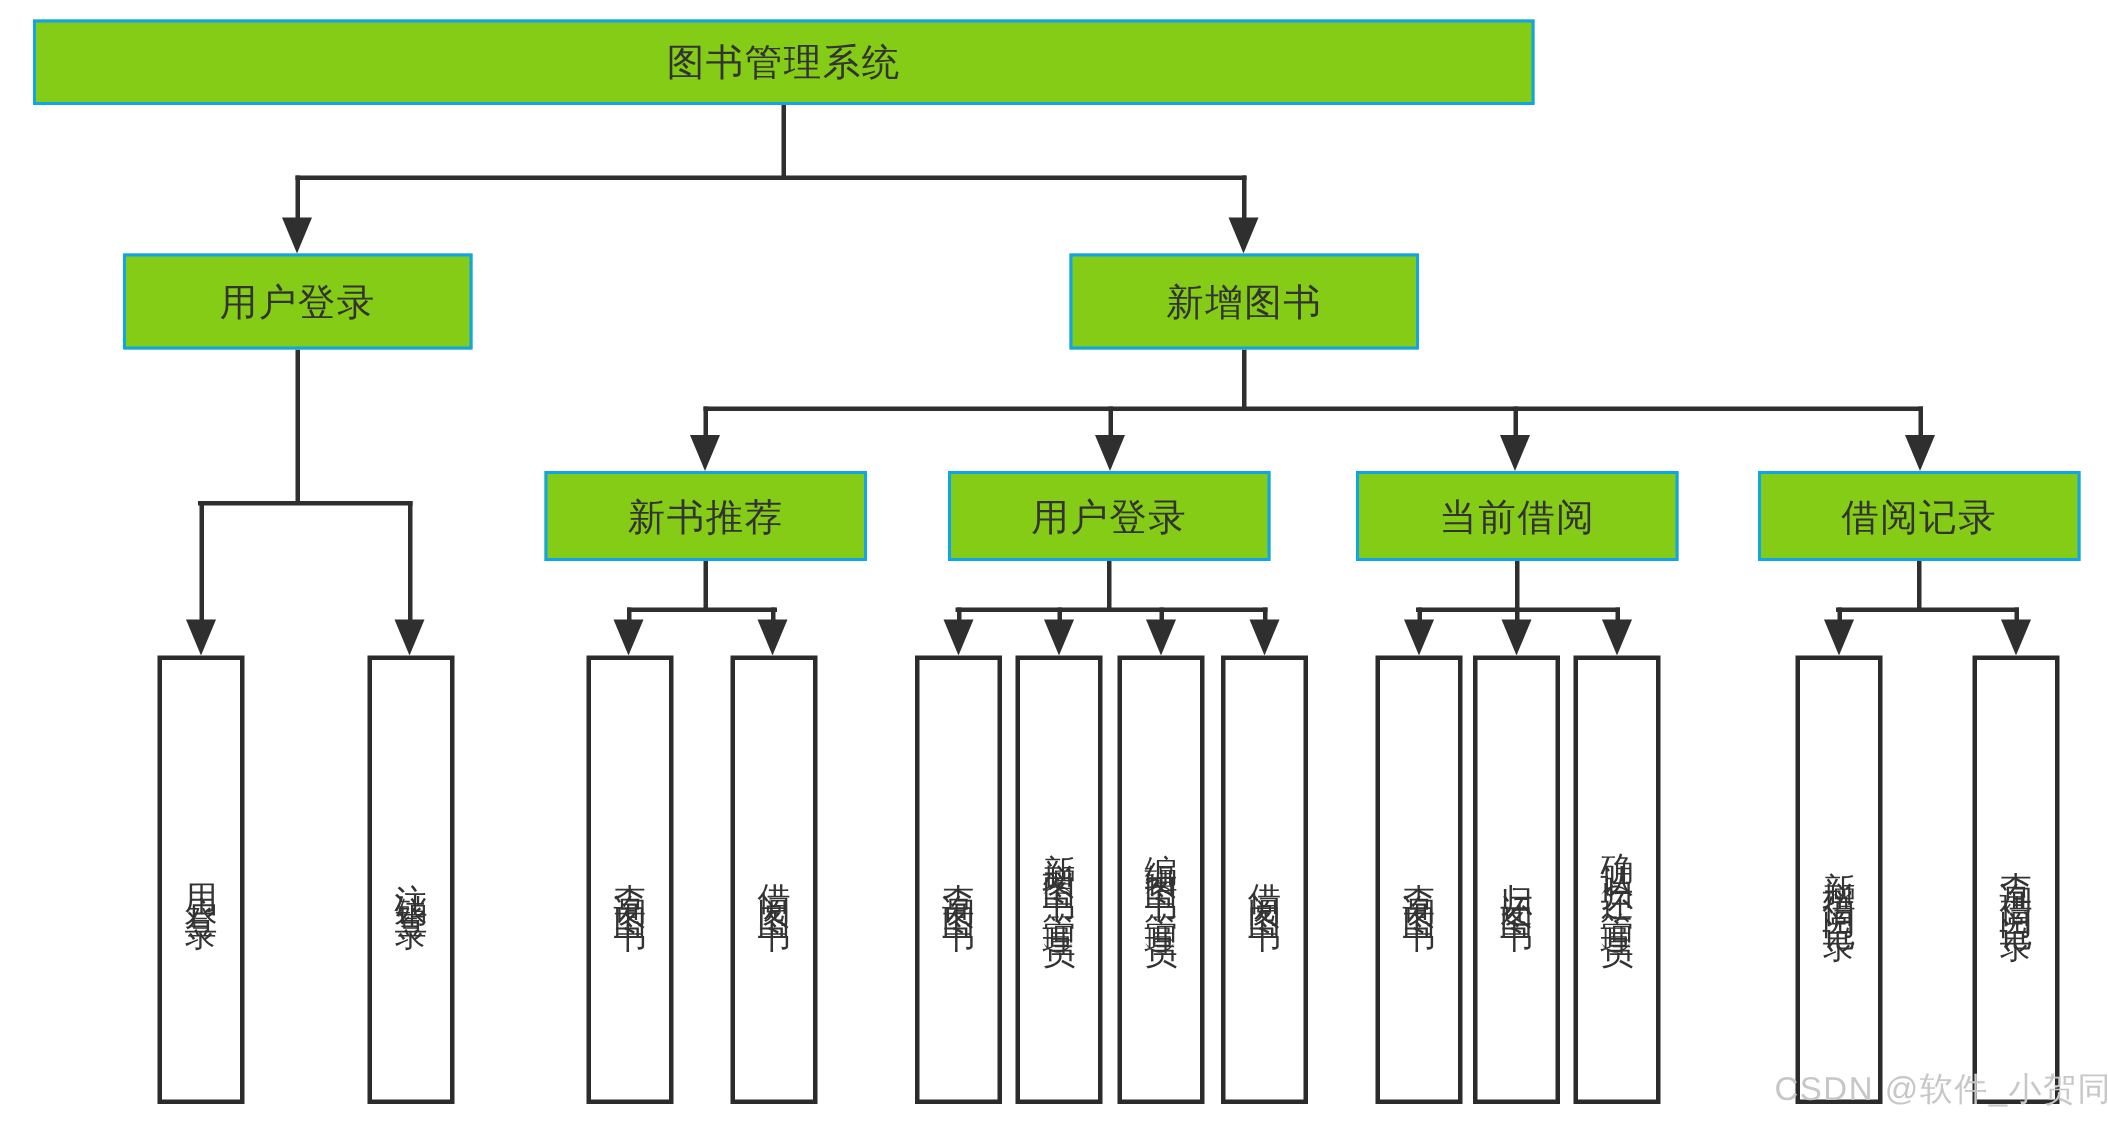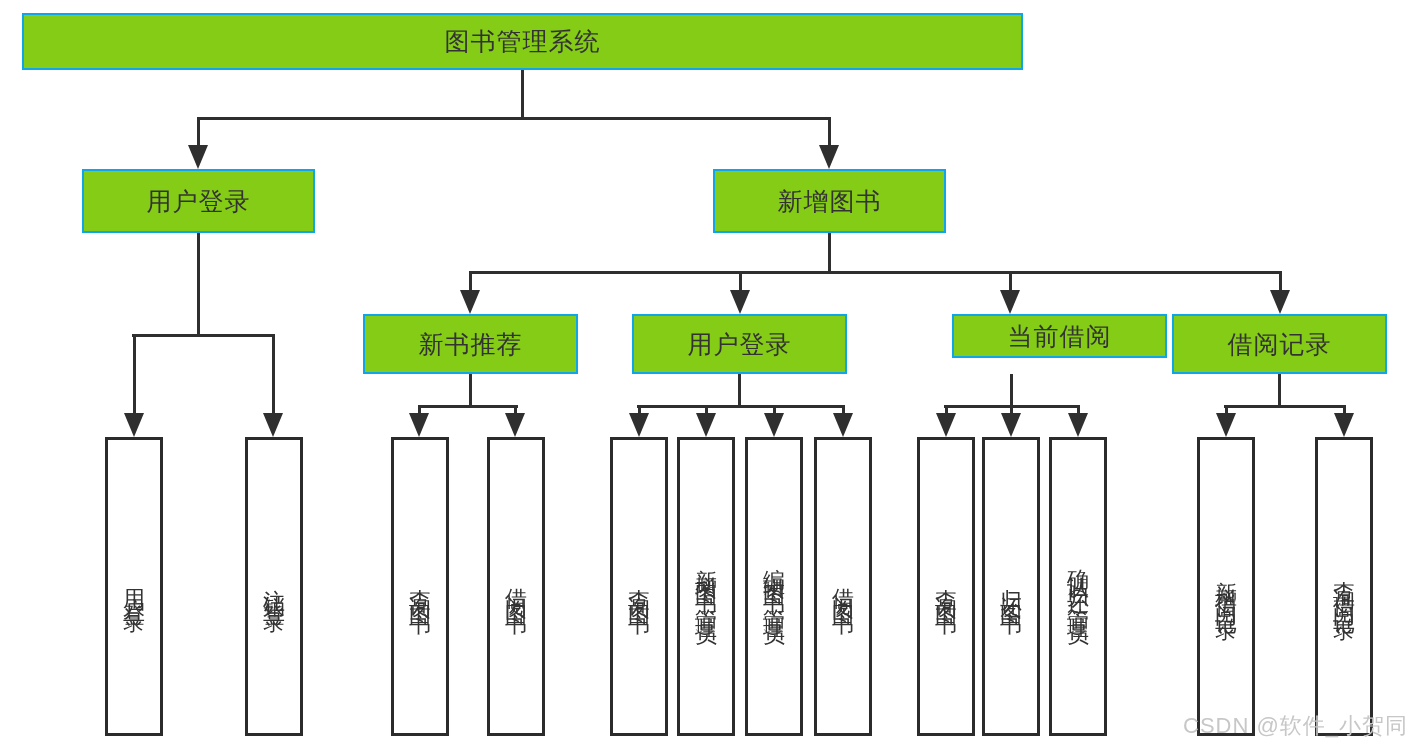--- a/index.html
+++ b/index.html
@@ -135,21 +135,21 @@
   <div class="hbox" style="left:713px;top:169px;width:233px;height:64px">
     <span>新增图书</span>
   </div>
 
   <div class="hbox" style="left:363px;top:314px;width:215px;height:60px">
     <span>新书推荐</span>
   </div>
   <div class="hbox" style="left:632px;top:314px;width:215px;height:60px">
     <span>用户登录</span>
   </div>
-  <div class="hbox" style="left:952px;top:314px;width:215px;height:44px">
+  <div class="hbox" style="left:904px;top:314px;width:215px;height:60px">
     <span>当前借阅</span>
   </div>
   <div class="hbox" style="left:1172px;top:314px;width:215px;height:60px">
     <span>借阅记录</span>
   </div>
 
   <div class="vbox" style="left:105px">
     <span class="vtext">用户登录</span>
   </div>
   <div class="vbox" style="left:245px">

